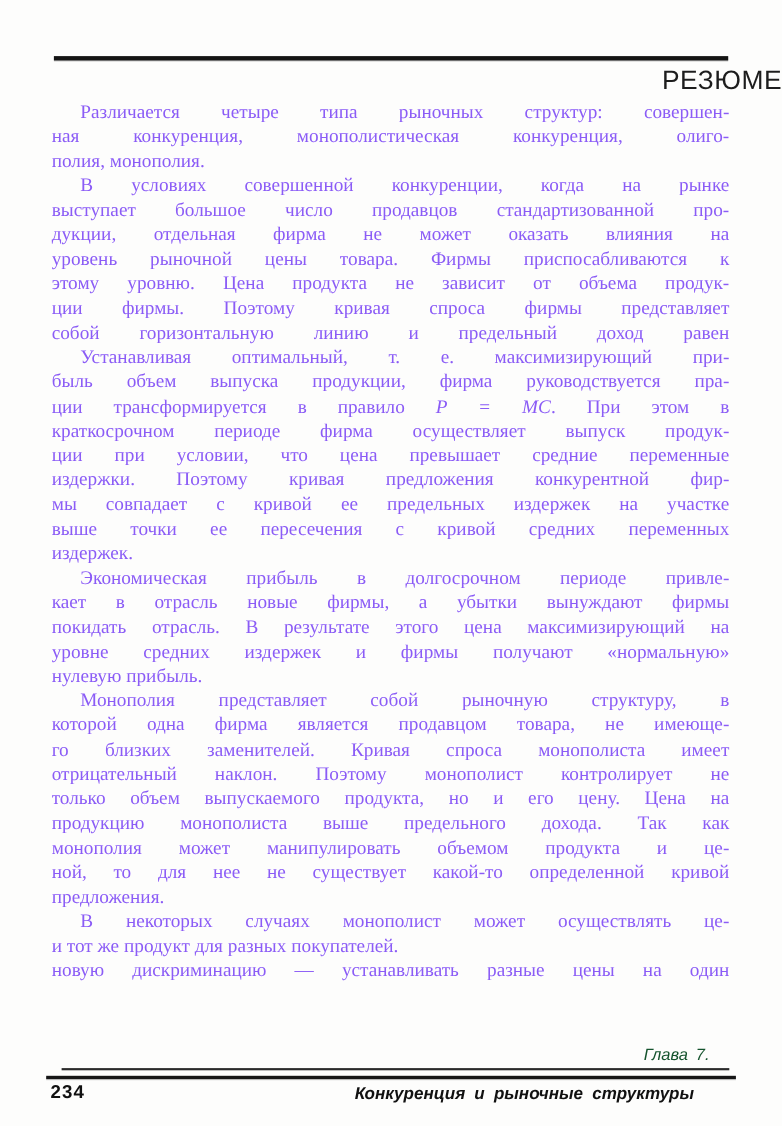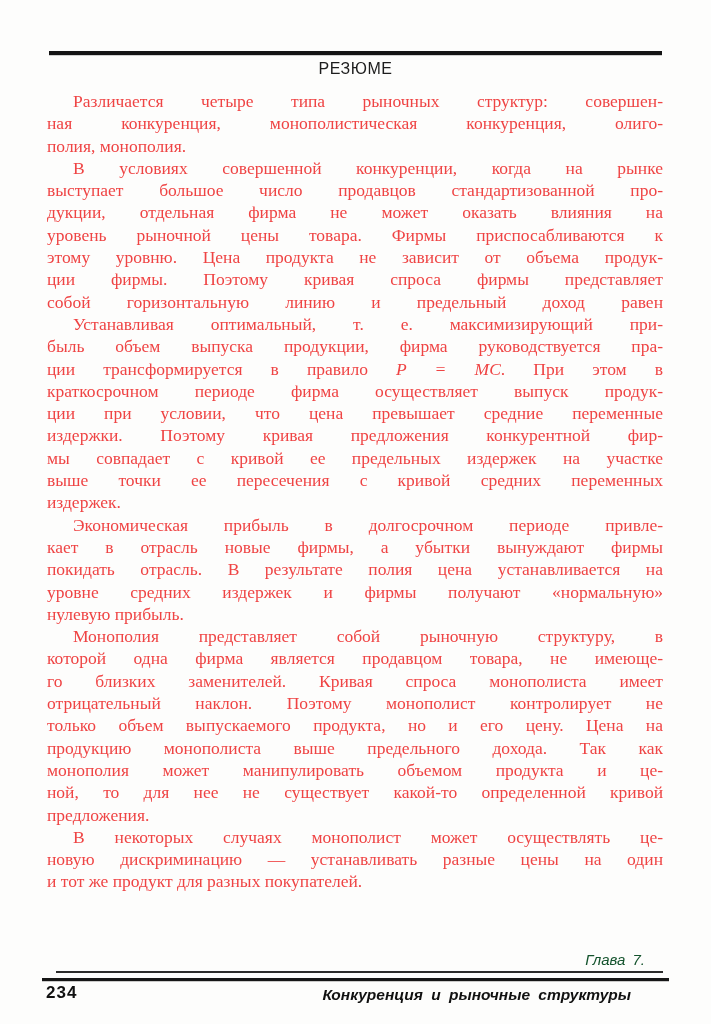--- a/index.html
+++ b/index.html
@@ -23,34 +23,34 @@
     width: 613px;
     height: 4px;
     background: #141414;
     box-shadow: 0 1px 0 rgba(0,0,0,0.18);
   }
   .page-title {
     position: absolute;
     left: 0;
     right: 0;
     top: 60px;
-    text-align: center;
+    text-align: right;
     font-family: "Liberation Sans", sans-serif;
-    font-size: 16px;
+    font-size: 24px;
     letter-spacing: 0.5px;
     color: #1d1d1d;
   }
   .body-text {
     position: absolute;
     left: 47px;
     top: 90px;
     width: 616px;
     font-size: 17.5px;
     line-height: 22.3px;
-    color: #ef4444;
+    color: #8b5cf6;
   }
   .para { margin: 0; }
   .line {
     text-align: justify;
     text-align-last: justify;
     white-space: normal;
   }
   .line.first { text-indent: 26px; }
   .line.last { text-align-last: left; }
   .line i { font-style: italic; }
@@ -132,39 +132,39 @@
         <div class="line">краткосрочном периоде фирма осуществляет выпуск продук-</div>
         <div class="line">ции при условии, что цена превышает средние переменные</div>
         <div class="line">издержки. Поэтому кривая предложения конкурентной фир-</div>
         <div class="line">мы совпадает с кривой ее предельных издержек на участке</div>
         <div class="line">выше точки ее пересечения с кривой средних переменных</div>
         <div class="line last">издержек.</div>
       </div>
       <div class="para">
         <div class="line first">Экономическая прибыль в долгосрочном периоде привле-</div>
         <div class="line">кает в отрасль новые фирмы, а убытки вынуждают фирмы</div>
-        <div class="line">покидать отрасль. В результате полия цена устанавливается на</div>
+        <div class="line">покидать отрасль. В результате этого цена максимизирующий на</div>
         <div class="line">уровне средних издержек и фирмы получают «нормальную»</div>
         <div class="line last">нулевую прибыль.</div>
       </div>
       <div class="para">
         <div class="line first">Монополия представляет собой рыночную структуру, в</div>
         <div class="line">которой одна фирма является продавцом товара, не имеюще-</div>
         <div class="line">го близких заменителей. Кривая спроса монополиста имеет</div>
         <div class="line">отрицательный наклон. Поэтому монополист контролирует не</div>
         <div class="line">только объем выпускаемого продукта, но и его цену. Цена на</div>
         <div class="line">продукцию монополиста выше предельного дохода. Так как</div>
         <div class="line">монополия может манипулировать объемом продукта и це-</div>
         <div class="line">ной, то для нее не существует какой-то определенной кривой</div>
         <div class="line last">предложения.</div>
       </div>
       <div class="para">
         <div class="line first">В некоторых случаях монополист может осуществлять це-</div>
+        <div class="line last">и тот же продукт для разных покупателей.</div>
         <div class="line">новую дискриминацию — устанавливать разные цены на один</div>
-        <div class="line last">и тот же продукт для разных покупателей.</div>
       </div>
     </div>
 
   <div class="chapter-ref">Глава 7.</div>
   <div class="footer-rule-thin"></div>
   <div class="footer-rule-thick"></div>
   <div class="page-number">234</div>
   <div class="running-title">Конкуренция и рыночные структуры</div>
 </div>
 

